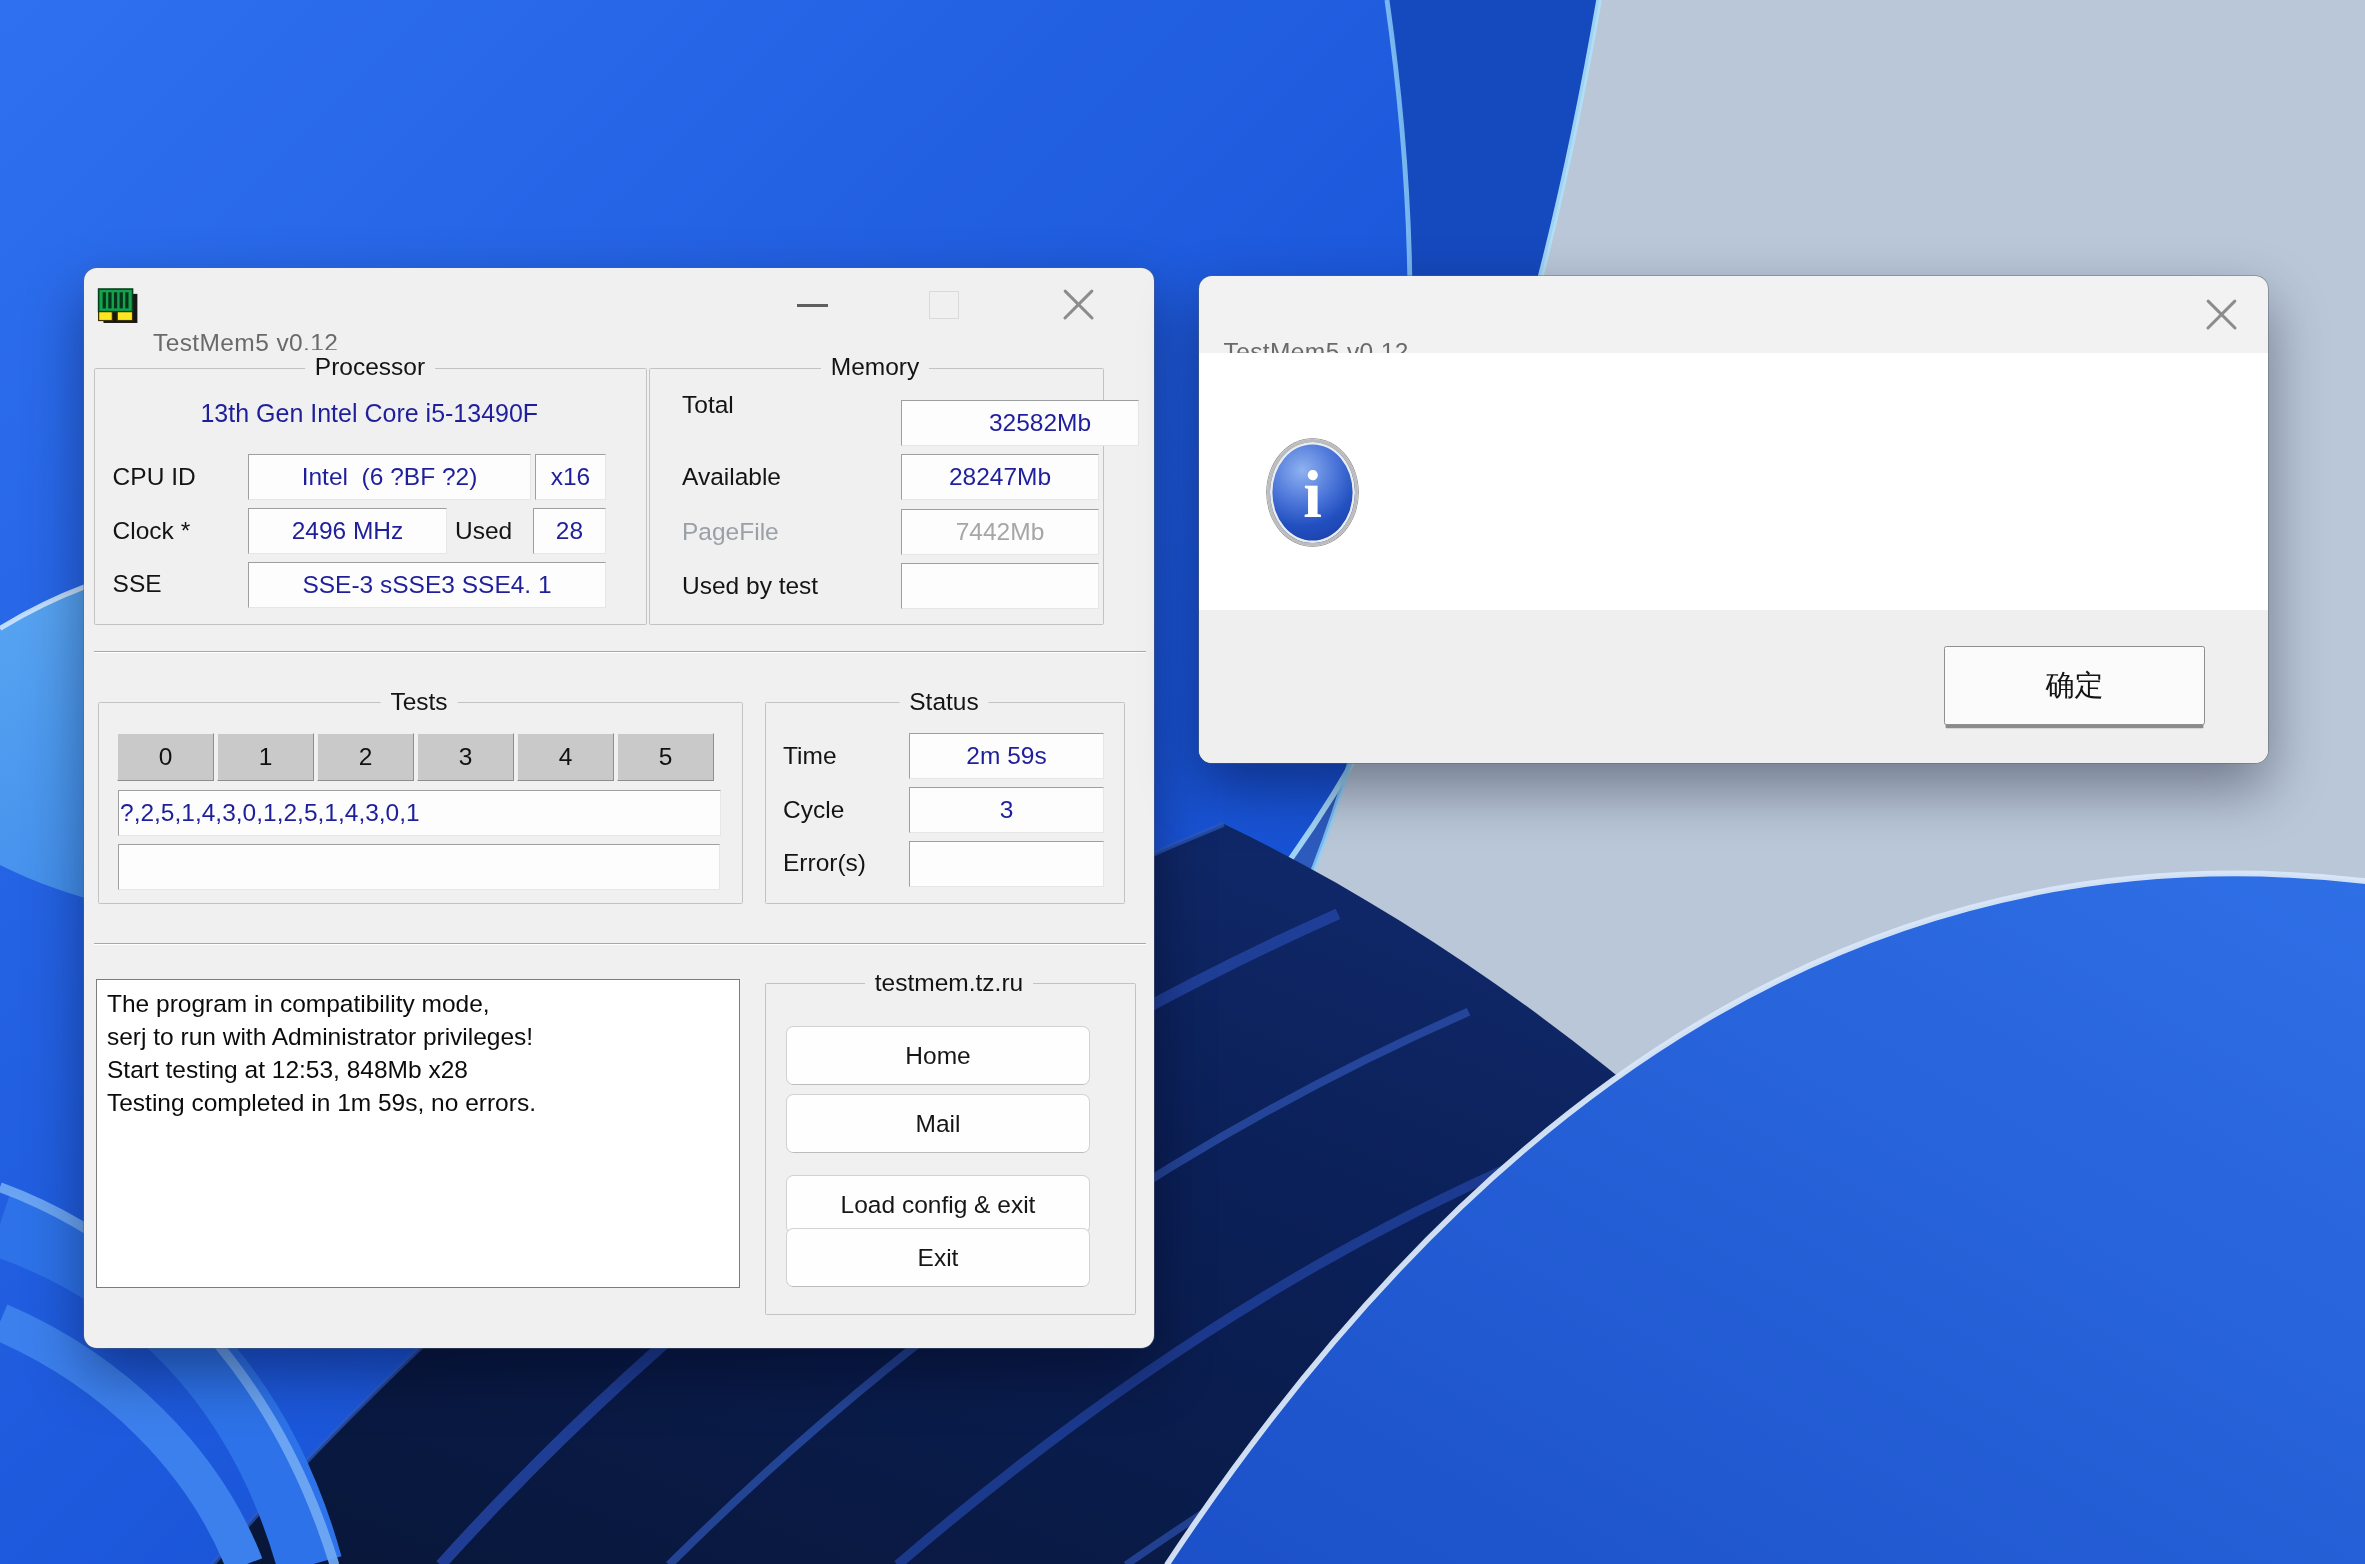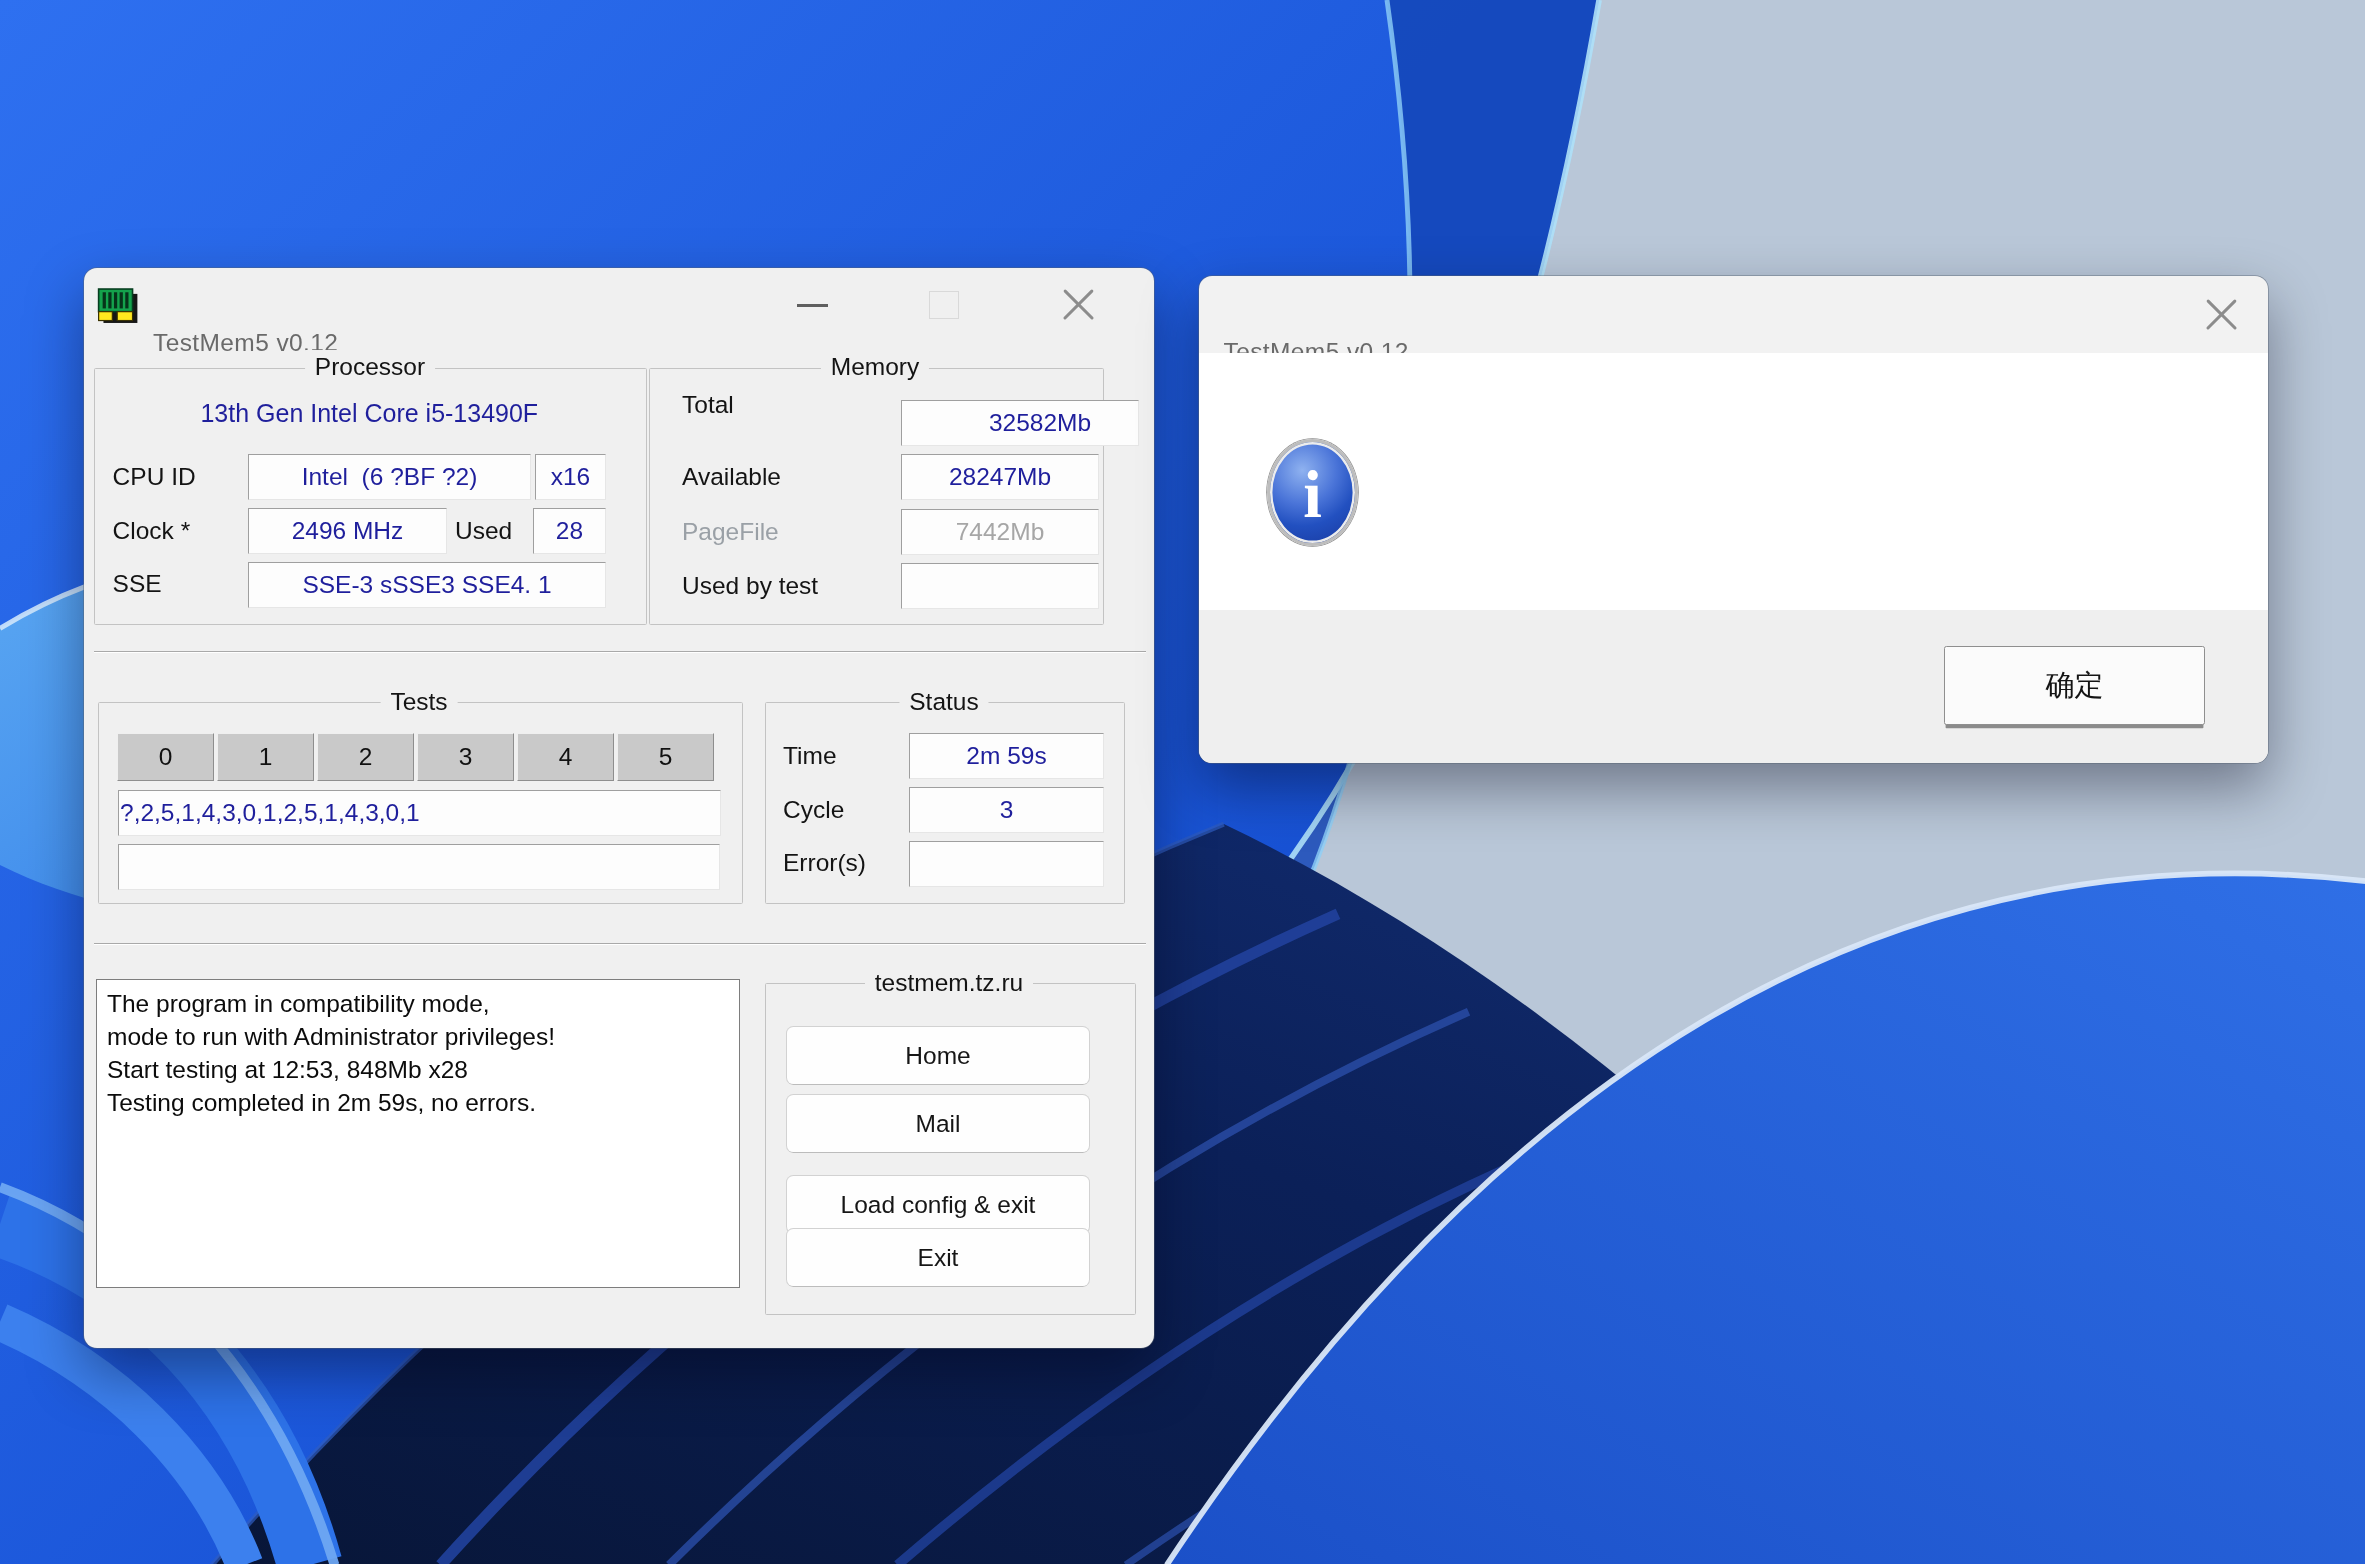--- a/index.html
+++ b/index.html
@@ -194,23 +194,23 @@
   <span class="rowlabel" style="left:699px;top:525px;">Cycle</span>
   <div class="field" style="left:825px;top:519px;width:193px;height:44px;">3</div>
 
   <span class="rowlabel" style="left:699px;top:578px;">Error(s)</span>
   <div class="field" style="left:825px;top:573px;width:193px;height:44px;"></div>
 
   <div class="sep" style="left:9.8px;top:675px;width:1052px;"></div>
 
   <div class="logbox" style="left:12.2px;top:711px;width:622px;height:294px;">
     <div>The program in compatibility mode,</div>
-    <div>mode to run with Administrator privileges!</div>
+    <div>serj to run with Administrator privileges!</div>
     <div>Start testing at 12:53, 848Mb x28</div>
-    <div>Testing completed in 2m 59s, no errors.</div>
+    <div>Testing completed in 1m 59s, no errors.</div>
   </div>
 
   <div class="groupbox" style="left:681px;top:715px;width:369px;height:330px;"></div>
   <span class="glabel" style="left:865px;top:698px;">testmem.tz.ru</span>
 
   <div class="wbtn" style="left:702px;top:758px;width:302px;height:57px;">Home</div>
   <div class="wbtn" style="left:702px;top:826px;width:302px;height:57px;">Mail</div>
   <div class="wbtn" style="left:702px;top:893px;width:302px;height:57px;margin-top:14px;">Load config &amp; exit</div>
   <div class="wbtn" style="left:702px;top:960px;width:302px;height:57px;">Exit</div>
 </div>

